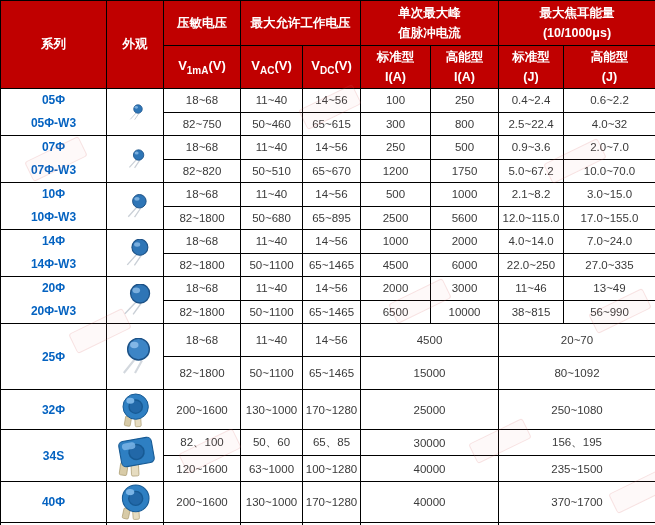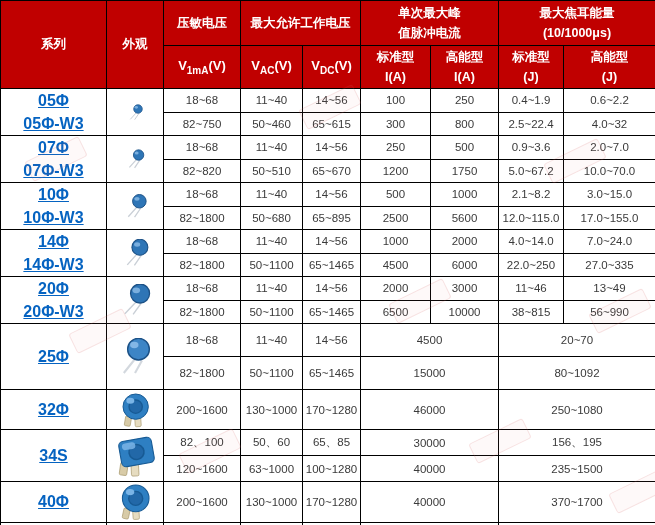--- a/index.html
+++ b/index.html
@@ -16,21 +16,21 @@
   .vhdr{font-size:13px}
   .vhdr sub{font-size:10px}
   tbody td{font-size:11.5px;color:#3a3a3a}
   .r23{height:23px}
   .r33{height:33px}
   .r40{height:40px}
   .r26{height:26px}
   .r41{height:41px}
   .rp{height:4px}
   .rp td{border-bottom:none}
-  .slink{display:block;line-height:23px;color:#0563c1;text-decoration:underline;font-weight:bold;font-size:16px;cursor:pointer}
+  .slink{display:block;line-height:23px;color:#0563c1;font-weight:bold;font-size:12px;cursor:pointer}
   .slink.one{line-height:normal}
   .appear{background:#fff}
   .ic{display:block;margin:0 auto}
   
   .wm-layer{position:absolute;left:0;top:0;width:655px;height:525px;pointer-events:none;z-index:4}
   .wm{position:absolute;width:58px;height:20px;border:1px solid rgba(205,80,80,0.14);
       background:rgba(235,140,140,0.05);border-radius:3px;transform:rotate(-26deg)}
 </style>
 </head>
 <body>
@@ -109,21 +109,21 @@
           <path d="M42 28 L29 47" stroke="#c9cfd6" stroke-width="3" fill="none"></path>
           <circle cx="39" cy="15" r="13" fill="#2e75b6" stroke="#1c5186" stroke-width="2"></circle>
           <ellipse cx="34" cy="10" rx="5" ry="4" fill="#79aede"></ellipse>
         </svg>
       </td>
       <td>18~68</td>
       <td>11~40</td>
       <td>14~56</td>
       <td>100</td>
       <td>250</td>
-      <td>0.4~1.9</td>
+      <td>0.4~2.4</td>
       <td>0.6~2.2</td>
     </tr>
     <tr class="r23">
       <td>82~750</td>
       <td>50~460</td>
       <td>65~615</td>
       <td>300</td>
       <td>800</td>
       <td>2.5~22.4</td>
       <td>4.0~32</td>
@@ -288,21 +288,21 @@
           <rect x="15" y="36" width="9" height="15" rx="2" fill="#d8cba7" stroke="#ab9c72" transform="rotate(10 19 43)"></rect>
           <rect x="30" y="38" width="9" height="14" rx="2" fill="#e6dcc0" stroke="#ab9c72" transform="rotate(-4 34 45)"></rect>
           <circle cx="31" cy="22" r="19" fill="#2e7fc2" stroke="#175a94" stroke-width="1.5"></circle>
           <circle cx="31" cy="22" r="10" fill="#2268a8" stroke="#175a94" stroke-width="2"></circle>
           <ellipse cx="23" cy="13" rx="6" ry="4.5" fill="#7ab4e6"></ellipse>
         </svg>
       </td>
       <td>200~1600</td>
       <td>130~1000</td>
       <td>170~1280</td>
-      <td colspan="2">46000</td>
+      <td colspan="2">25000</td>
       <td colspan="2">250~1080</td>
     </tr>
 
     <tr class="r26">
       <td rowspan="2">
         <a class="slink one">34S</a>
       </td>
       <td rowspan="2" class="appear">
         <svg class="ic" viewBox="0 0 64 58" width="48">
           <rect x="12" y="38" width="10" height="17" rx="2" fill="#d8cba7" stroke="#ab9c72" transform="rotate(8 17 46)"></rect>

